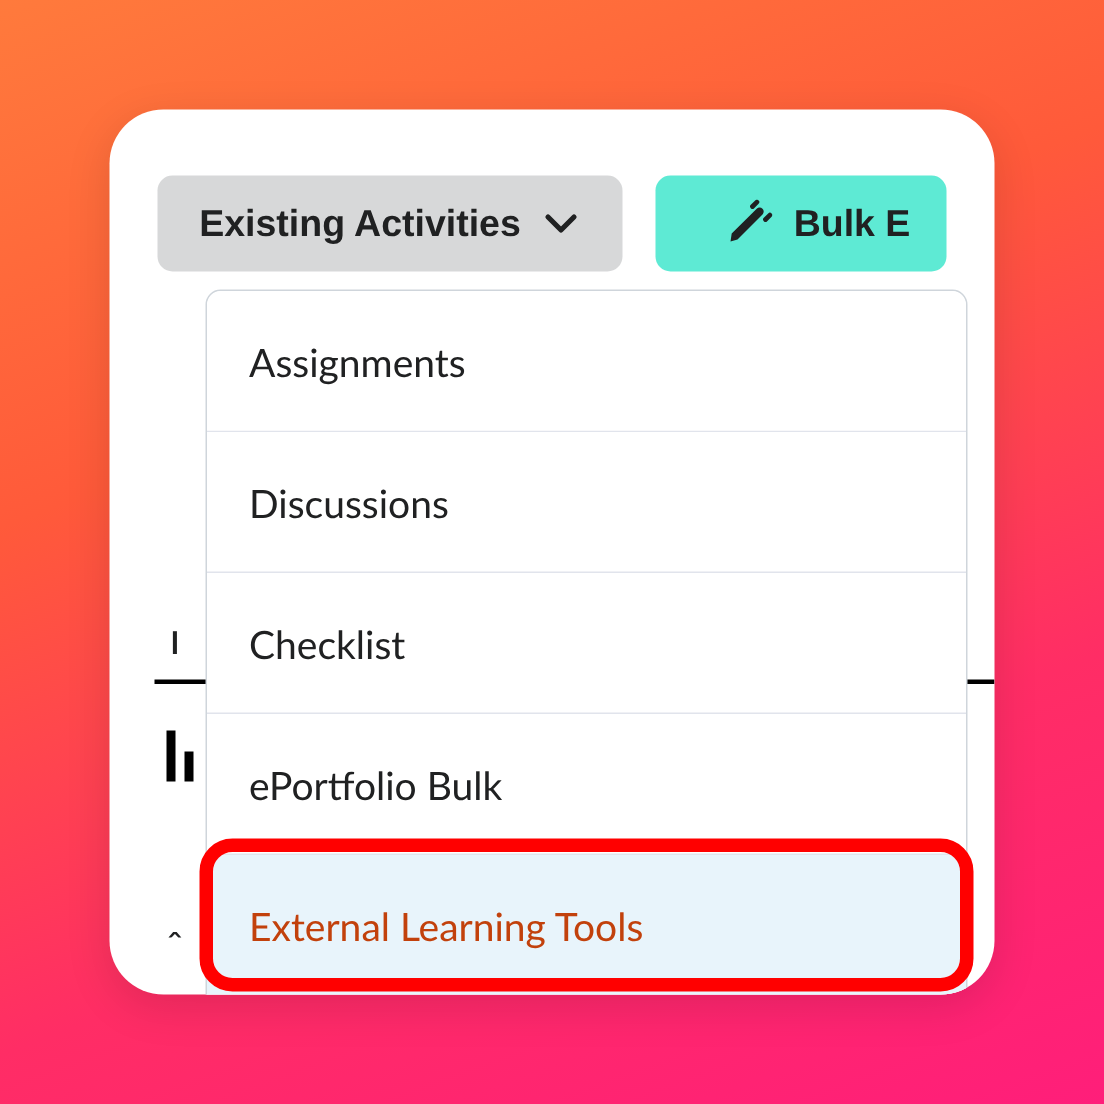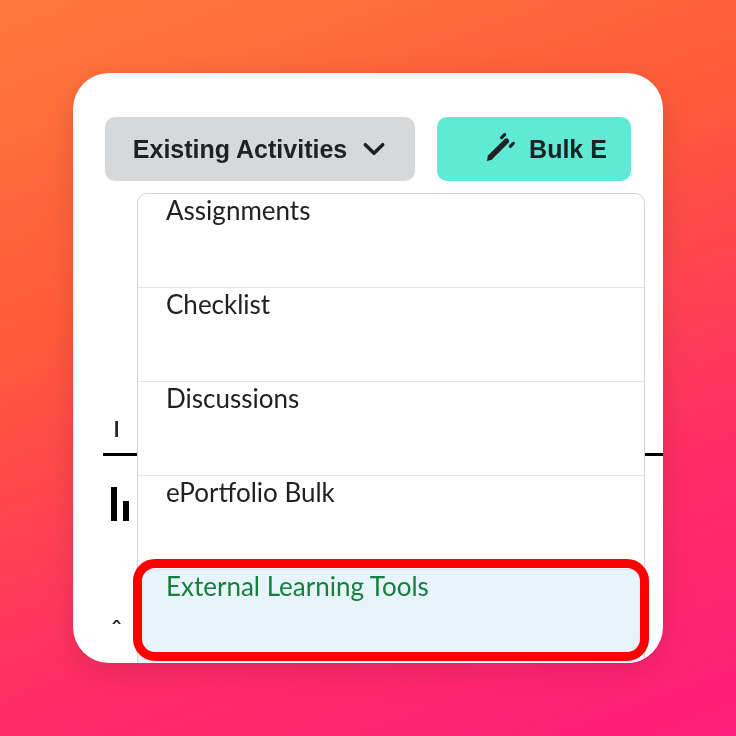--- a/index.html
+++ b/index.html
@@ -87,40 +87,40 @@
     top: 120px;
     right: 18px;
     background: #ffffff;
     border: 1px solid #cfd5db;
     border-top-left-radius: 10px;
     border-top-right-radius: 10px;
     overflow: visible;
   }
   .dropdown-item {
     display: flex;
-    align-items: flex-start;
+    align-items: center;
     padding: 0 28px;
     height: 94px;
     font-size: 26px;
     color: #202122;
     border-bottom: 1px solid #e1e4ec;
     background: #fff;
     cursor: pointer;
     position: relative;
   }
   .dropdown-item:first-child {
     border-top-left-radius: 10px;
     border-top-right-radius: 10px;
   }
   .dropdown-item:last-child {
     border-bottom: none;
   }
   .dropdown-item.highlighted {
     background: #e8f4fb;
-    color: #15803d;
+    color: #c2410c;
   }
   .callout-ring {
     position: absolute;
     left: 60px;
     right: 14px;
     top: 486px;
     height: 102px;
     border: 9px solid #ff0000;
     border-radius: 22px;
     pointer-events: none;
@@ -158,24 +158,24 @@
     <span></span>
       <span></span>
   </div>
   <div class="bg-frag frag-t">ˆ</div>
 
   <div class="dropdown">
     <div class="dropdown-item">
       <span>Assignments</span>
     </div>
     <div class="dropdown-item">
-      <span>Checklist</span>
+      <span>Discussions</span>
     </div>
     <div class="dropdown-item">
-      <span>Discussions</span>
+      <span>Checklist</span>
     </div>
     <div class="dropdown-item">
       <span>ePortfolio Bulk</span>
     </div>
     <div class="dropdown-item highlighted">
       <span>External Learning Tools</span>
     </div>
   </div>
 
   <div class="callout-ring"></div>

